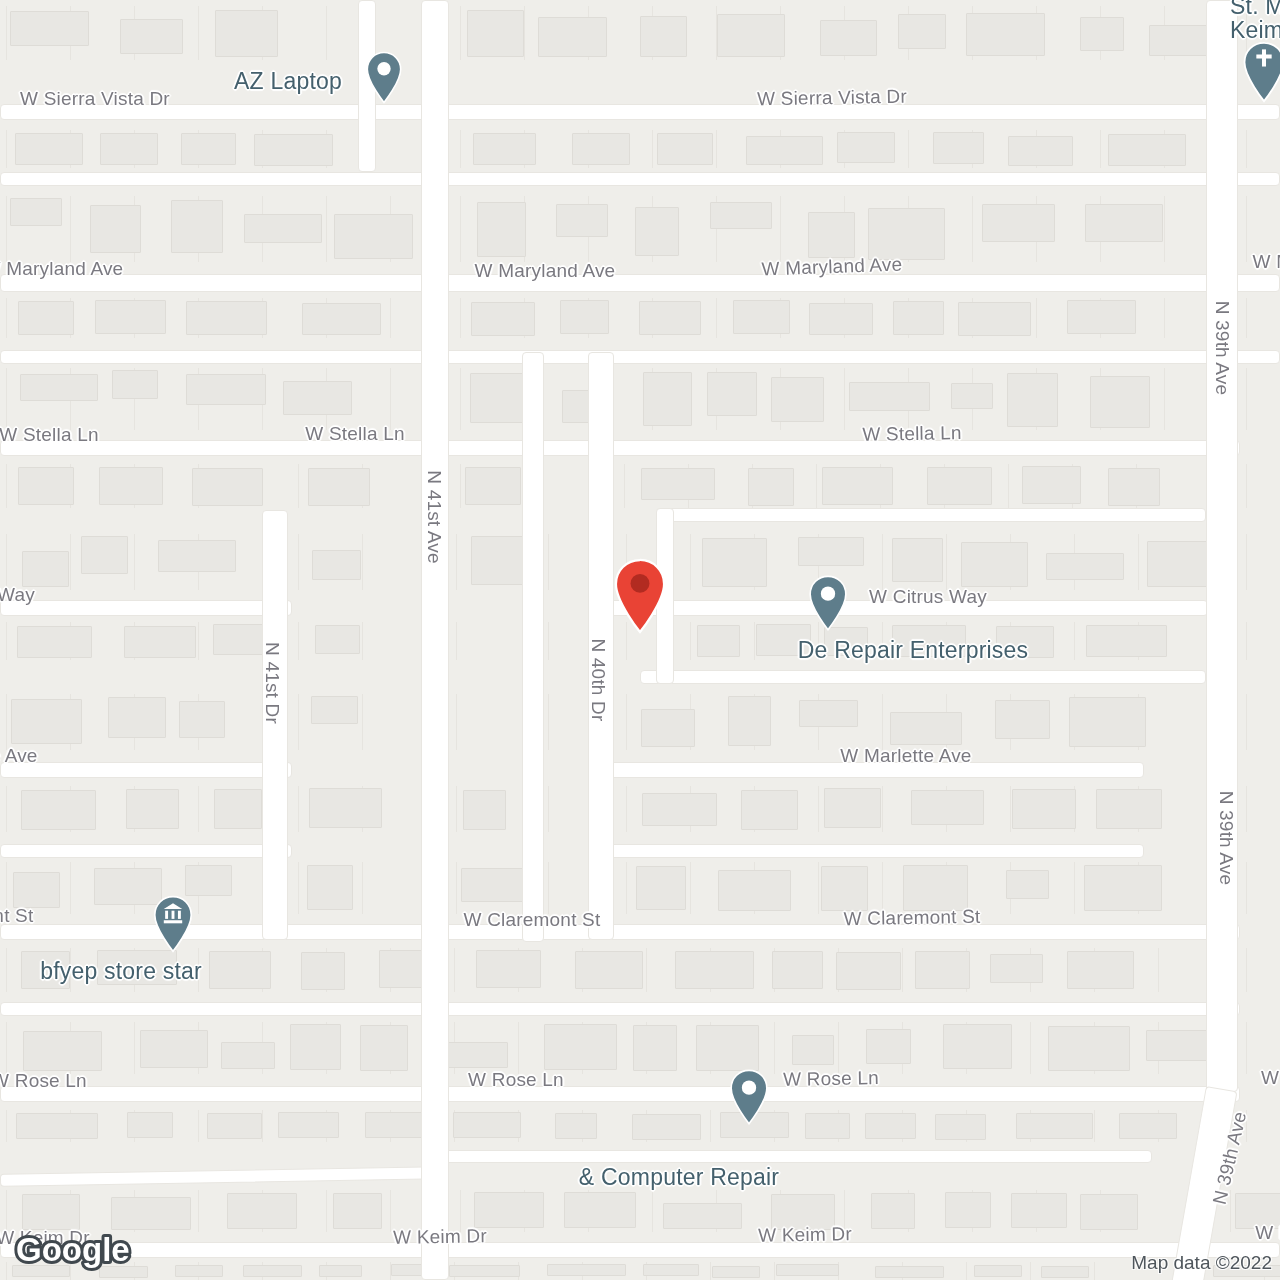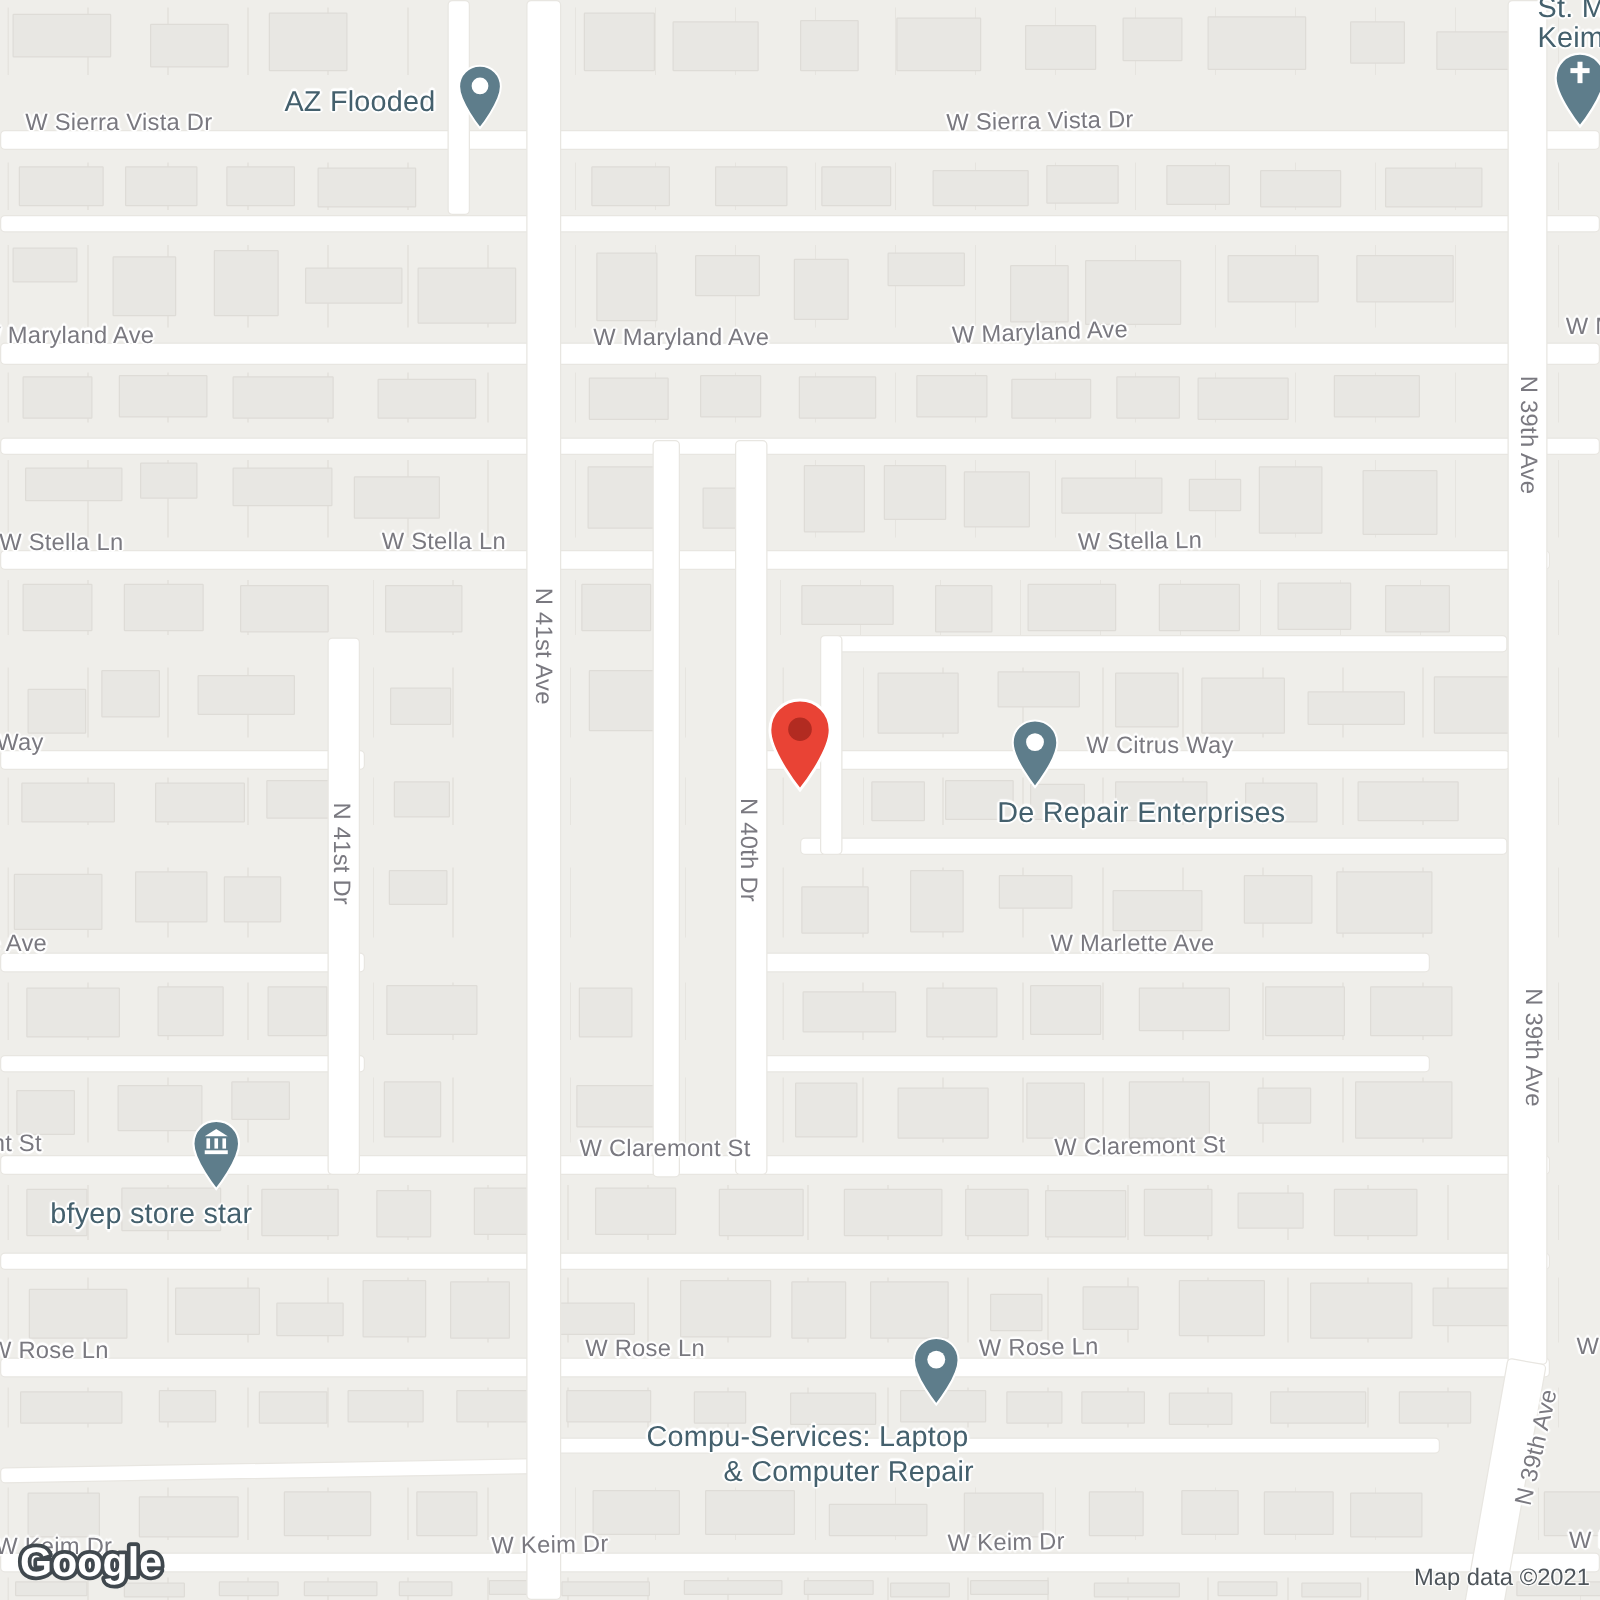--- a/index.html
+++ b/index.html
@@ -381,26 +381,25 @@
     <div class="street-label" style="left: 43px; top: 1238px; transform: translate(-50%, -50%) rotate(0deg);">W Keim Dr</div>
     <div class="street-label" style="left: 440px; top: 1237px; transform: translate(-50%, -50%) rotate(-1deg);">W Keim Dr</div>
     <div class="street-label" style="left: 805px; top: 1235px; transform: translate(-50%, -50%) rotate(-1deg);">W Keim Dr</div>
     <div class="street-label" style="left: 1302px; top: 1233px; transform: translate(-50%, -50%) rotate(0deg);">W Keim Dr</div>
     <div class="street-label" style="left: 434px; top: 517px; transform: translate(-50%, -50%) rotate(90deg);">N 41st Ave</div>
     <div class="street-label" style="left: 272px; top: 683px; transform: translate(-50%, -50%) rotate(90deg);">N 41st Dr</div>
     <div class="street-label" style="left: 598px; top: 680px; transform: translate(-50%, -50%) rotate(90deg);">N 40th Dr</div>
     <div class="street-label" style="left: 1222px; top: 348px; transform: translate(-50%, -50%) rotate(90deg);">N 39th Ave</div>
     <div class="street-label" style="left: 1226px; top: 838px; transform: translate(-50%, -50%) rotate(90deg);">N 39th Ave</div>
     <div class="street-label" style="left: 1230px; top: 1158px; transform: translate(-50%, -50%) rotate(-77deg);">N 39th Ave</div>
-    <div class="poi-label" style="left: 288px; top: 81px; transform: translate(-50%, -50%);">AZ Flooded</div>
+    <div class="poi-label" style="left: 288px; top: 81px; transform: translate(-50%, -50%);">AZ Laptop</div>
     <div class="poi-label" style="left: 1230px; top: 6px; transform: translate(0px, -50%);">St. M</div>
     <div class="poi-label" style="left: 1230px; top: 30px; transform: translate(0px, -50%);">Keim</div>
     <div class="poi-label" style="left: 913px; top: 650px; transform: translate(-50%, -50%);">De Repair Enterprises</div>
     <div class="poi-label" style="left: 121px; top: 971px; transform: translate(-50%, -50%);">bfyep store star</div>
-    <div class="poi-label" style="left: 646px; top: 1149px; transform: translate(-50%, -50%);">Compu-Services: Laptop</div>
     <div class="poi-label" style="left: 679px; top: 1177px; transform: translate(-50%, -50%);">&amp; Computer Repair</div>
     <div class="pin" style="left: 364px; top: 51px;"><svg width="40" height="53" viewBox="0 0 24 34">
         <path d="M12 1C6 1 1.3 5.7 1.3 11.7c0 8 10.7 21.3 10.7 21.3s10.7-13.3 10.7-21.3C22.7 5.7 18 1 12 1z" fill="#5e7d8b" stroke="#ffffff" stroke-width="1"></path>
         <circle cx="12" cy="11.4" r="4.3" fill="#ffffff"></circle>
       </svg></div>
     <div class="pin" style="left: 1241px; top: 41px;"><svg width="46" height="62" viewBox="0 0 24 34">
         <path d="M12 1C6 1 1.3 5.7 1.3 11.7c0 8 10.7 21.3 10.7 21.3s10.7-13.3 10.7-21.3C22.7 5.7 18 1 12 1z" fill="#5e7d8b" stroke="#ffffff" stroke-width="1"></path>
         <g fill="#ffffff">
           <rect x="10.9" y="4.6" width="2.2" height="9.4"></rect>
           <rect x="7.8" y="7.4" width="8.4" height="2.2"></rect>
@@ -424,14 +423,14 @@
         <path d="M12 1C6 1 1.3 5.7 1.3 11.7c0 8 10.7 21.3 10.7 21.3s10.7-13.3 10.7-21.3C22.7 5.7 18 1 12 1z" fill="#5e7d8b" stroke="#ffffff" stroke-width="1"></path>
         <circle cx="12" cy="11.4" r="4.3" fill="#ffffff"></circle>
       </svg></div>
     <div class="pin" style="left: 613px; top: 554px;"><svg width="54" height="84" viewBox="0 0 24 34">
         <path d="M12 1C6 1 1.3 5.7 1.3 11.7c0 8 10.7 21.3 10.7 21.3s10.7-13.3 10.7-21.3C22.7 5.7 18 1 12 1z" fill="#e94335" stroke="#ffffff" stroke-width="1"></path>
         <circle cx="12" cy="11.4" r="4.2" fill="#b22b21"></circle>
       </svg></div>
     <svg id="google-logo" width="130" height="44" viewBox="0 0 130 44">
     <text x="6" y="33" font-family="Liberation Sans, sans-serif" font-size="33" font-weight="bold" fill="#ffffff" stroke="#40484e" stroke-width="6" paint-order="stroke" stroke-linejoin="round">Google</text>
   </svg>
-    <div id="attribution">Map data ©2021</div>
+    <div id="attribution">Map data ©2022</div>
   </div>
 
 </body></html>

